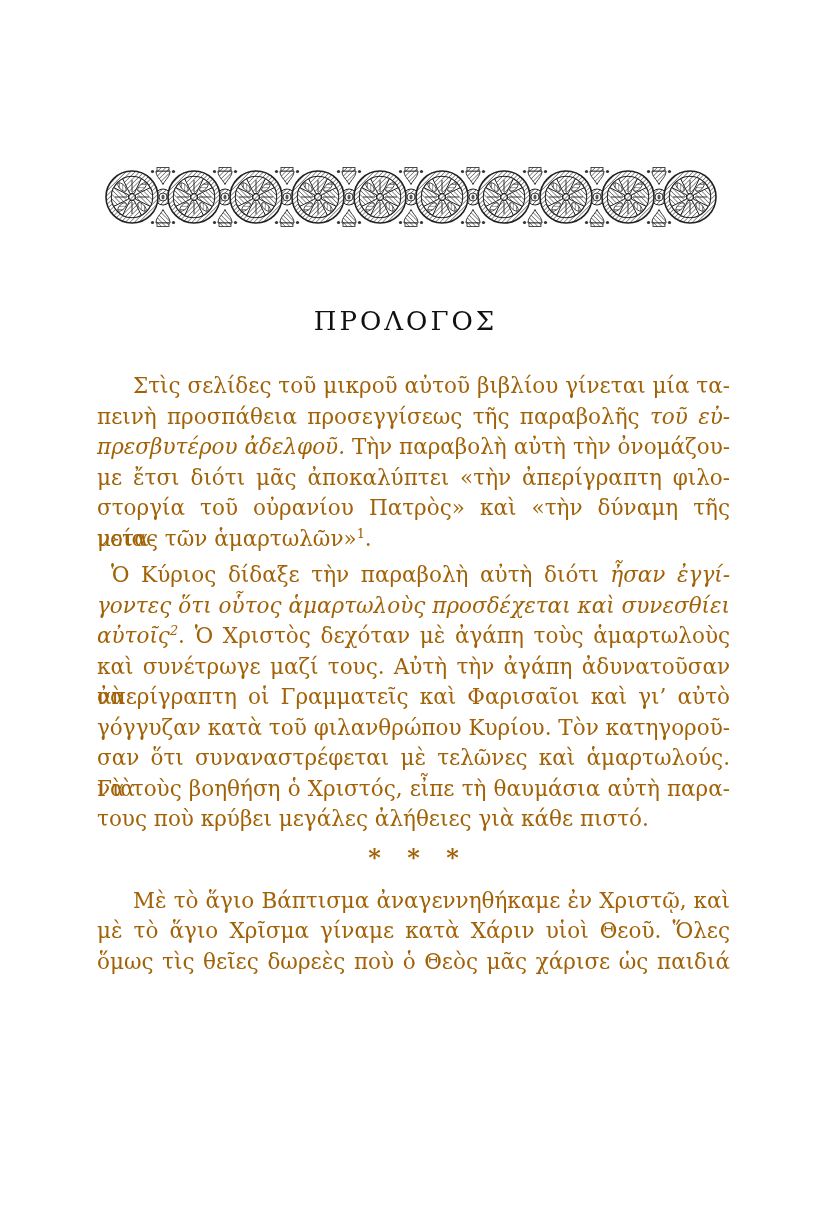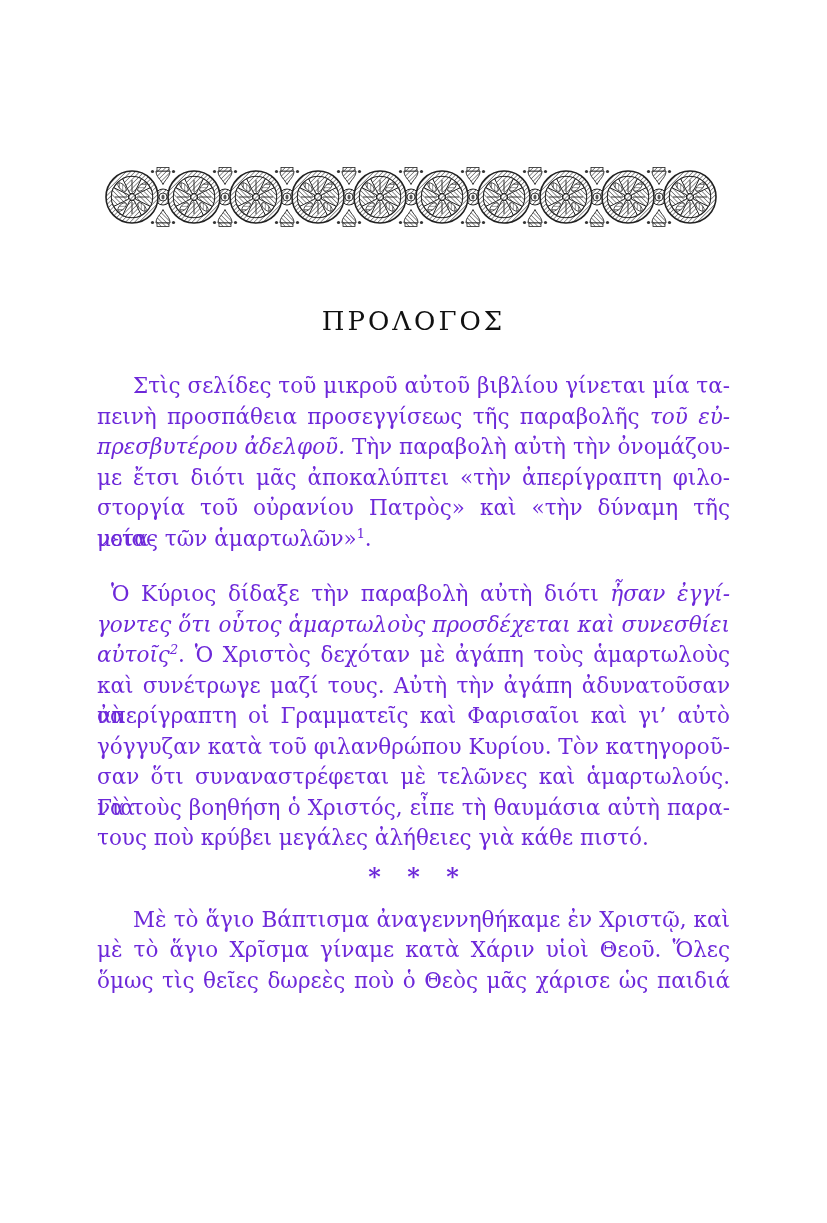--- a/index.html
+++ b/index.html
@@ -14,41 +14,41 @@
   }
   .ornament-band {
     position: absolute;
     left: 105px;
     top: 166px;
     width: 612px;
     height: 62px;
   }
   .page-title {
     position: absolute;
-    left: 97px;
+    left: 89px;
     top: 306px;
     width: 633px;
     margin: 0;
     text-align: center;
     font-size: 26px;
     font-weight: 500;
     letter-spacing: 3px;
     color: #111;
   }
   .body-text {
     position: absolute;
     left: 97px;
     top: 371px;
     width: 633px;
     font-size: 21.5px;
     line-height: 30.5px;
-    color: #6d28d9;
+    color: #a16207;
   }
   .para { display: block; }
-  .para + .para { margin-top: 25px; }
+  .para + .para { margin-top: 6px; }
   .line { display: block; height: 30.5px; }
   .line-just { text-align: justify; text-align-last: justify; }
   .line-last { text-align: right; text-align-last: left; }
   .it { font-style: italic; }
   .sup { font-size: 0.6em; vertical-align: super; line-height: 0; }
   .separator {
     display: block;
     height: 46px;
     margin-bottom: 5px;
     text-align: center;

